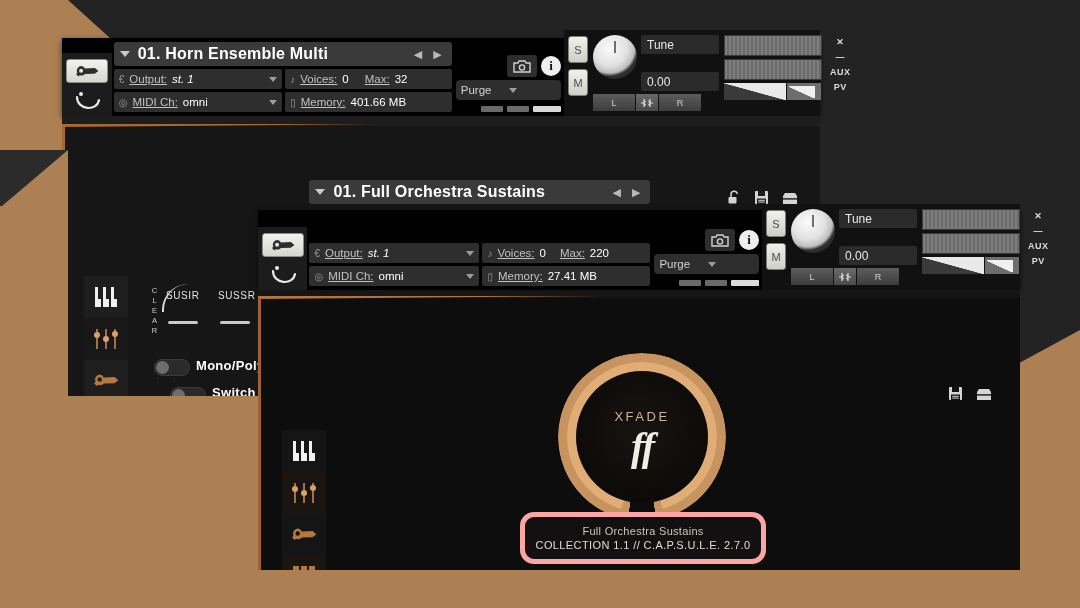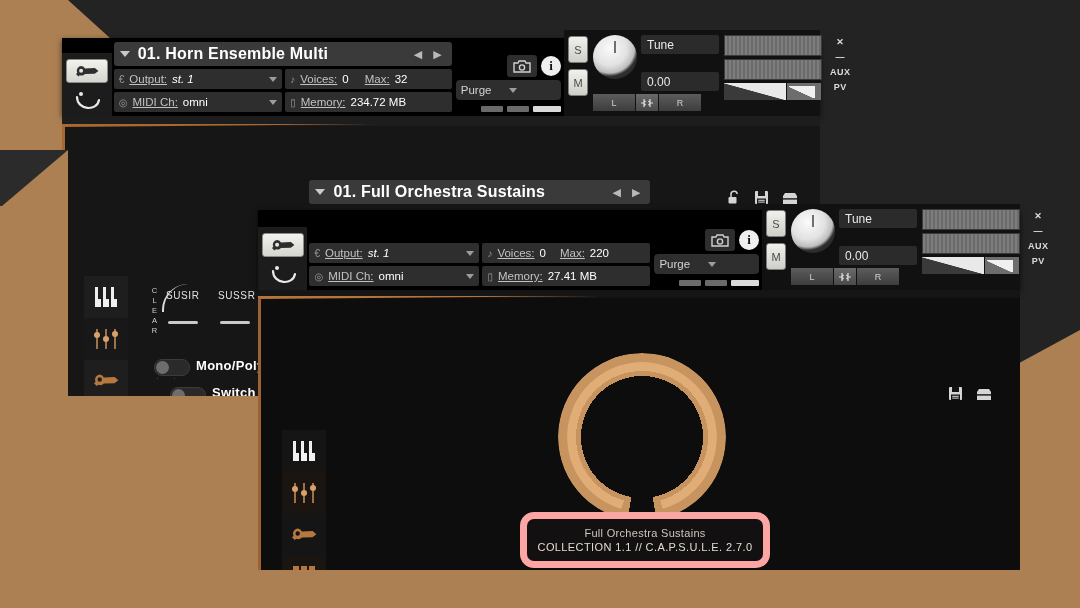--- a/index.html
+++ b/index.html
@@ -157,21 +157,21 @@
     -webkit-mask:radial-gradient(circle, transparent 0 66px, #000 66px 75px, transparent 76px);
             mask:radial-gradient(circle, transparent 0 66px, #000 66px 75px, transparent 76px);
   }
   #xfade-core{position:absolute;left:18px;top:18px;right:18px;bottom:18px;border-radius:50%;
     background:radial-gradient(circle at 50% 45%, #171310 0%, #0d0b09 70%, #080706 100%);
     display:flex;flex-direction:column;align-items:center;justify-content:center;}
   #xfade-label{color:#cbb79f;font-size:13px;letter-spacing:2.5px;margin-bottom:4px;}
   #xfade-value{color:#f0ece6;font-family:"Liberation Serif",serif;font-style:italic;font-size:40px;line-height:38px;font-weight:bold;letter-spacing:-2px;}
 
   #info-plate{position:absolute;left:520px;top:512px;width:236px;height:42px;
-    border:7px solid #fca5a5;border-radius:14px;background:#121010;
+    border:5px solid #fca5a5;border-radius:14px;background:#121010;
     display:flex;flex-direction:column;align-items:center;justify-content:center;gap:2px;}
   #info-plate .l1{color:#cfc6bb;font-size:11px;letter-spacing:.3px;}
   #info-plate .l2{color:#e4dad0;font-size:11px;letter-spacing:.4px;}
 
   .dft-row{position:absolute;display:flex;align-items:center;gap:6px;color:#d6d6d6;font-size:12px;letter-spacing:1px;}
 
   svg{display:block;}
 </style>
 </head>
 <body>
@@ -228,21 +228,21 @@
           <div class="pbox">
             <span class="ico">♪</span>
             <span class="lbl">Voices:</span>
             <span class="val n">0</span>
             <span class="lbl" style="margin-left:16px;">Max:</span>
             <span class="val n">32</span>
           </div>
           <div class="pbox">
             <span class="ico">▯</span>
             <span class="lbl">Memory:</span>
-            <span class="val n">234.72 MB</span>
+            <span class="val n">401.66 MB</span>
           </div>
         </div>
       </div>
     </div>
 
     <div class="hdr-tools" style="width:110px;">
       <div class="tools-top">
         <div class="cam-btn">
           <svg width="18" height="13" viewBox="0 0 18 13">
               <path d="M6 1h6l1 2h4v9H1V3h4z" fill="none" stroke="#d2d2d2" stroke-width="1.4"></path>
@@ -609,20 +609,24 @@
       </span>
       <span>DFT</span>
     </div>
 
   </div>
 </div>
 
 <div id="xfade-wrap">
   <div id="xfade-ring"></div>
   <div id="xfade-ring-inner"></div>
+  <div id="xfade-core">
+    <div id="xfade-label">XFADE</div>
+    <div id="xfade-value">ff</div>
+  </div>
 </div>
 
 <div id="info-plate">
   <div class="l1">Full Orchestra Sustains</div>
   <div class="l2">COLLECTION 1.1  //  C.A.P.S.U.L.E. 2.7.0</div>
 </div>
 
 <div style="position:absolute;left:0;bottom:0;width:250px;height:40px;background:#ad8054;"></div>
 <div style="position:absolute;left:250px;top:570px;width:830px;height:38px;background:#ad8054;"></div>
 

